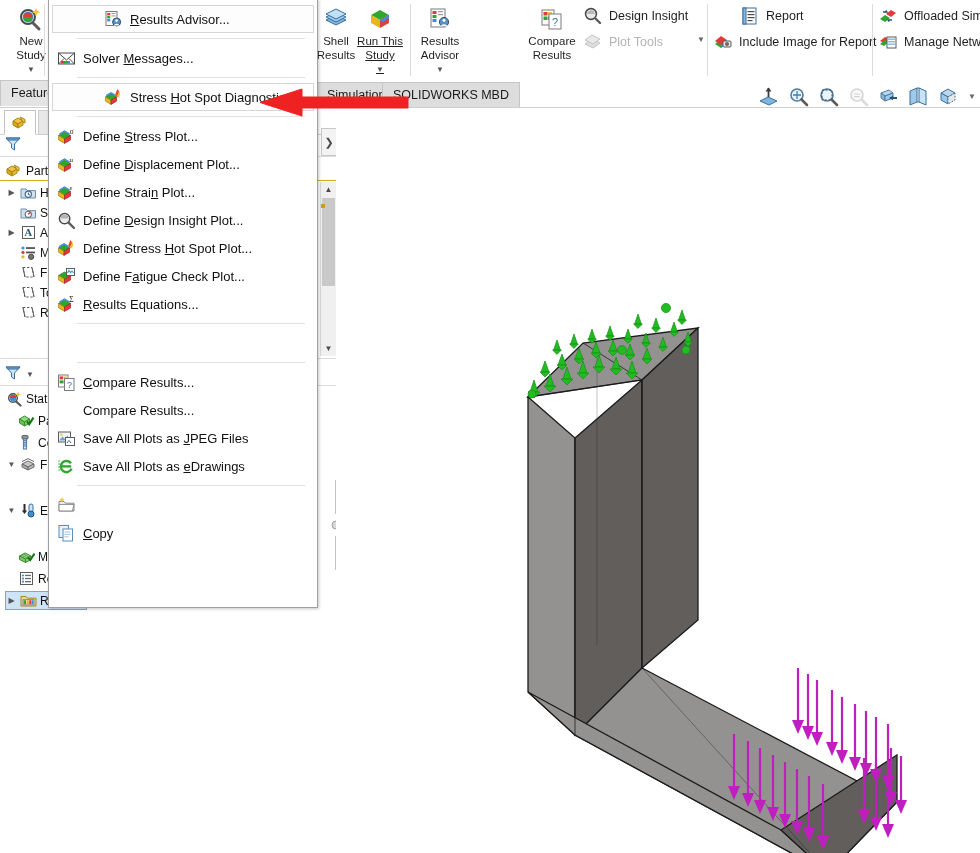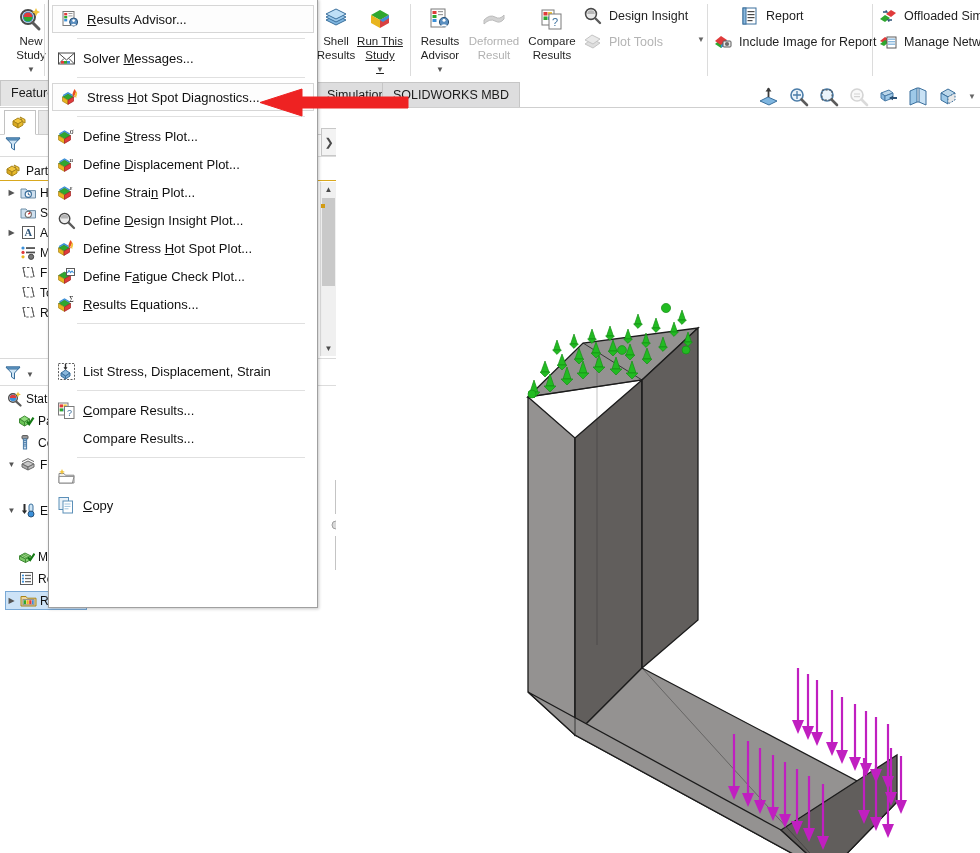--- a/index.html
+++ b/index.html
@@ -73,21 +73,21 @@
   #gsplit{position:absolute;left:330px;top:480px;width:12px;height:90px;}
   
   #ctxmenu{
     position:absolute;left:48px;top:-1px;width:268px;height:607px;
     background:#ffffff;border:1px solid #a0a0a0;box-shadow:1px 1px 3px rgba(0,0,0,.22);
     z-index:40;
   }
   .mi{position:relative;height:28px;display:flex;align-items:center;gap:0px;cursor:default;}
   .mi .mic{width:34px;min-width:34px;height:28px;display:flex;align-items:center;justify-content:center;}
   .mi .mtx{font-size:13px;color:#111;white-space:nowrap;}
-  .mi.hl{border:1px solid #d6d6d6;background:#fdfdfd;height:26px;margin:0 3px;}
+  .mi.hl{border:1px solid #d6d6d6;background:#fdfdfd;height:26px;margin:0 3px;padding-left:43px;}
   .msep{height:1px;background:#e0e0e0;margin:5px 12px 5px 28px;}
   .u{text-decoration:underline;}
   
   #redarrow{position:absolute;left:258px;top:86px;width:152px;height:34px;z-index:60;pointer-events:none;}
   
   #modelsvg{position:absolute;left:0;top:0;width:644px;height:745px;}
 </style>
 </head>
 <body>
 
@@ -149,29 +149,20 @@
         <circle cx="17" cy="16" r="4.6" fill="#5b8fc0" stroke="#2b5276"></circle>
         <circle cx="17" cy="14.3" r="1.5" fill="#ffffff"></circle>
         <path d="M13.5 20.5 a3.8 3.8 0 0 1 7 0 z" fill="#ffffff"></path>
       </svg>
     </div>
     <span class="lbl">Results</span>
     <span class="lbl">Advisor</span>
     <span class="caret">▼</span>
   </div>
 
-  <div class="rb-big disabled" style="left:463px;width:62px;">
-    <div class="ic">
-      <svg width="26" height="26" viewBox="0 0 26 26">
-        <path d="M3 14 q6 -6 11 -3 q5 3 9 -2 l0 4 q-4 5 -9 2 q-5 -3 -11 3 z" fill="#d3d3d3" stroke="#bcbcbc"></path>
-      </svg>
-    </div>
-    <span class="lbl">Deformed</span>
-    <span class="lbl">Result</span>
-  </div>
 
   <div class="rb-big" style="left:523px;width:58px;">
     <div class="ic">
       <svg width="26" height="26" viewBox="0 0 26 26">
         <rect x="3" y="4" width="12" height="15" fill="#ffffff" stroke="#7a7a7a"></rect>
         <rect x="4.5" y="6" width="4" height="3.5" fill="#e03b3b"></rect>
         <rect x="4.5" y="10.5" width="4" height="3.5" fill="#2fa72f"></rect>
         <rect x="9" y="6" width="4" height="3.5" fill="#f2c53d"></rect>
         <rect x="9" y="10.5" width="4" height="3.5" fill="#3a8fd9"></rect>
         <rect x="10" y="8" width="12" height="15" fill="#ffffff" stroke="#7a7a7a"></rect>
@@ -918,33 +909,20 @@
     <span class="mtx"><span class="u">R</span>esults Equations...</span>
   </div>
 
   <div class="msep"></div>
 
   <div class="mi">
     <span class="mic"></span>
     <span class="mtx"></span>
   </div>
 
-  <div class="mi">
-    <span class="mic">
-      <svg width="19" height="19" viewBox="0 0 19 19">
-        <rect x="1.5" y="1.5" width="16" height="16" fill="#ffffff" stroke="#5b5b5b" stroke-dasharray="2 1.4"></rect>
-        <path d="M4 11 L8.5 8 L13 11 L8.5 14 z" fill="#8ab8dd" stroke="#3a6f9c"></path>
-        <path d="M4 11 L8.5 14 L8.5 17 L4 14 z" fill="#6fa0c9" stroke="#3a6f9c"></path>
-        <path d="M13 11 L8.5 14 L8.5 17 L13 14 z" fill="#7aadd5" stroke="#3a6f9c"></path>
-        <path d="M8.5 2 L8.5 7" stroke="#2b2b2b" stroke-width="1.4"></path>
-        <path d="M8.5 8 l-2 -2.8 l4 0 z" fill="#2b2b2b"></path>
-      </svg>
-    </span>
-    <span class="mtx">List Stress, Displacement, Strain</span>
-  </div>
 
   <div class="msep"></div>
 
   <div class="mi">
     <span class="mic">
       <svg width="19" height="19" viewBox="0 0 19 19">
         <rect x="1.5" y="2" width="9.5" height="12" fill="#ffffff" stroke="#7a7a7a"></rect>
         <rect x="2.6" y="3.4" width="3.4" height="3" fill="#e03b3b"></rect>
         <rect x="2.6" y="7.4" width="3.4" height="3" fill="#2fa72f"></rect>
         <rect x="6.4" y="3.4" width="3.4" height="3" fill="#f2c53d"></rect>
@@ -954,21 +932,43 @@
       </svg>
     </span>
     <span class="mtx"><span class="u">C</span>ompare Results...</span>
   </div>
 
   <div class="mi">
     <span class="mic"></span>
     <span class="mtx">Compare Results...</span>
   </div>
 
-
+  <div class="mi">
+    <span class="mic">
+      <svg width="19" height="19" viewBox="0 0 19 19">
+        <rect x="1.5" y="3" width="12" height="10" fill="#eef5fb" stroke="#5b5b5b"></rect>
+        <path d="M2 11.5 L5.5 7.5 L8 10 L10.5 6.5 L13 11.5 z" fill="#7aa0bd"></path>
+        <circle cx="4.4" cy="5.6" r="1.2" fill="#f2c53d"></circle>
+        <rect x="8.5" y="8.5" width="9" height="8" fill="#ffffff" stroke="#5b5b5b"></rect>
+        <path d="M10 14 l2 -2.6 l2 2.6" fill="none" stroke="#3a6f9c"></path>
+      </svg>
+    </span>
+    <span class="mtx">Save All Plots as <span class="u">J</span>PEG Files</span>
+  </div>
+
+  <div class="mi">
+    <span class="mic">
+      <svg width="19" height="19" viewBox="0 0 19 19">
+        <path d="M14 6.4 a5.6 5.6 0 1 0 0.6 5.2" fill="none" stroke="#2fa72f" stroke-width="2.4"></path>
+        <path d="M4.4 9.4 L14.2 9.4" stroke="#2fa72f" stroke-width="2.4"></path>
+        <path d="M1.5 4 L2.6 4 M1.5 7 L2.6 7 M1.5 10 L2.6 10 M1.5 13 L2.6 13" stroke="#2fa72f" stroke-width="1.3"></path>
+      </svg>
+    </span>
+    <span class="mtx">Save All Plots as <span class="u">e</span>Drawings</span>
+  </div>
 
   <div class="msep"></div>
 
   <div class="mi">
     <span class="mic">
       <svg width="19" height="19" viewBox="0 0 19 19">
         <path d="M2 5.5 L7 5.5 L8.4 7.2 L17 7.2 L17 15 L2 15 z" fill="#f4f4f4" stroke="#8a8a8a"></path>
         <path d="M2 8.4 L17 8.4 L15.4 15 L2 15 z" fill="#ffffff" stroke="#8a8a8a"></path>
         <path d="M5 1 l.9 2 2 .9 -2 .9 -.9 2 -.9 -2 -2 -.9 2 -.9 z" fill="#f2c53d"></path>
       </svg>

